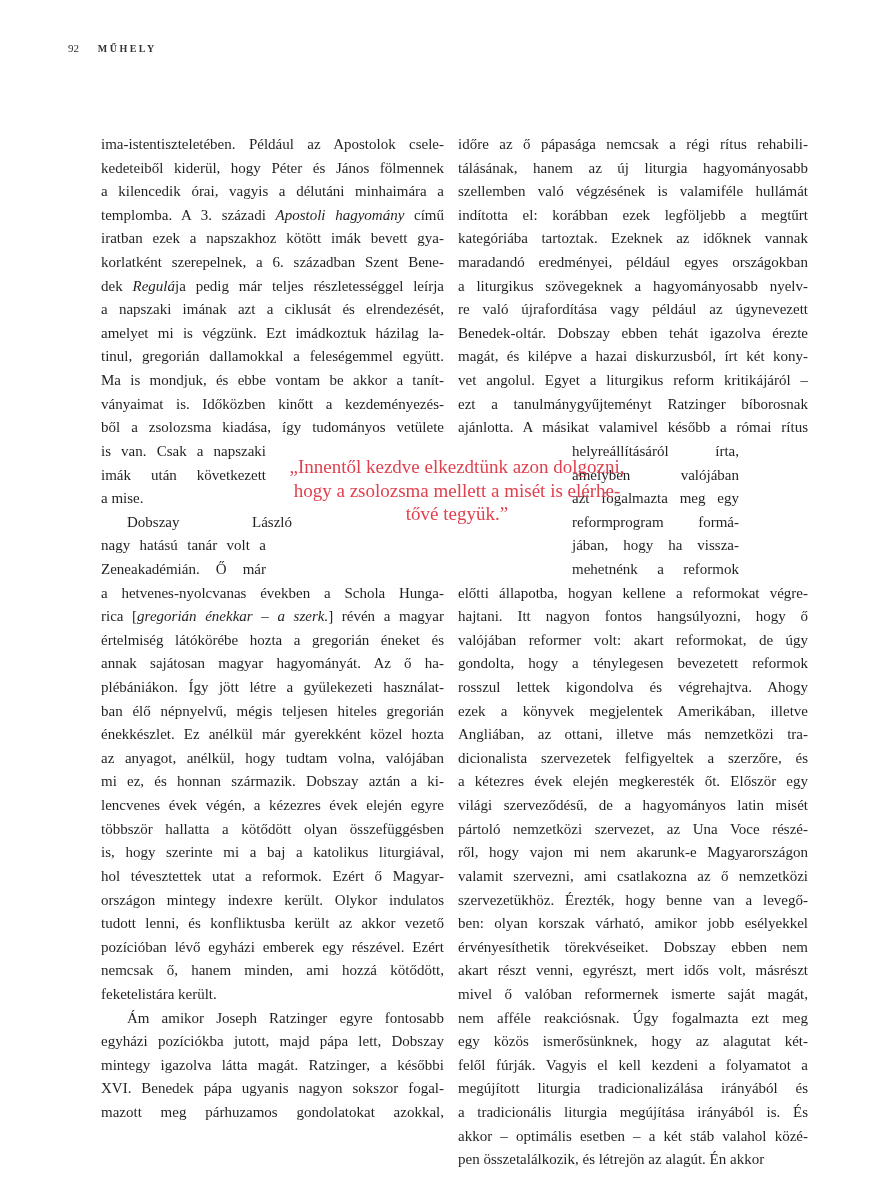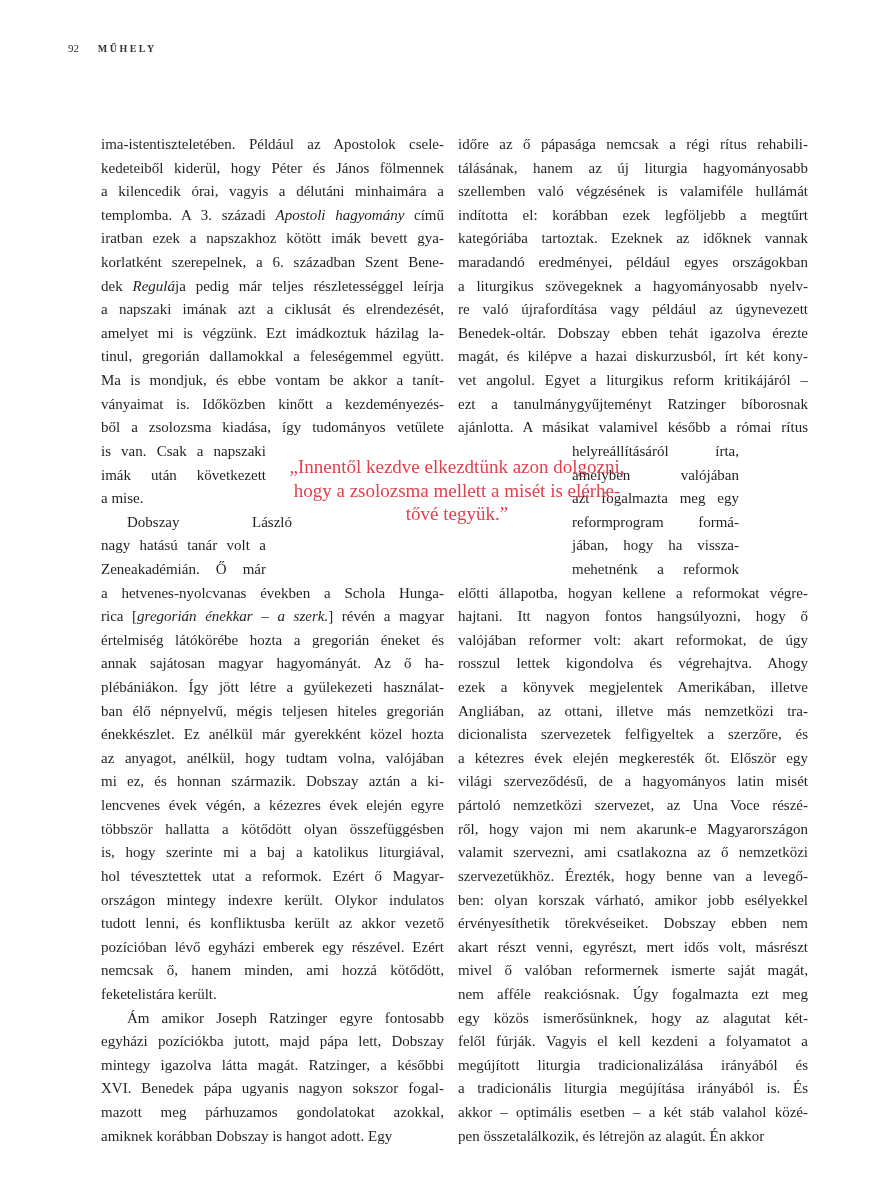--- a/index.html
+++ b/index.html
@@ -64,21 +64,20 @@
     <div class="line">országon mintegy indexre került. Olykor indulatos</div>
     <div class="line">tudott lenni, és konfliktusba került az akkor vezető</div>
     <div class="line">pozícióban lévő egyházi emberek egy részével. Ezért</div>
     <div class="line">nemcsak ő, hanem minden, ami hozzá kötődött,</div>
     <div class="line last">feketelistára került.</div>
     <div class="line indent">Ám amikor Joseph Ratzinger egyre fontosabb</div>
     <div class="line">egyházi pozíciókba jutott, majd pápa lett, Dobszay</div>
     <div class="line">mintegy igazolva látta magát. Ratzinger, a későbbi</div>
     <div class="line">XVI. Benedek pápa ugyanis nagyon sokszor fogal-</div>
     <div class="line">mazott meg párhuzamos gondolatokat azokkal,</div>
-    <div class="line last">amiknek korábban Dobszay is hangot adott. Egy</div>
   </div>
 <div class="col col-right" id="right-col">
     <div class="line">időre az ő pápasága nemcsak a régi rítus rehabili-</div>
     <div class="line">tálásának, hanem az új liturgia hagyományosabb</div>
     <div class="line">szellemben való végzésének is valamiféle hullámát</div>
     <div class="line">indította el: korábban ezek legföljebb a megtűrt</div>
     <div class="line">kategóriába tartoztak. Ezeknek az időknek vannak</div>
     <div class="line">maradandó eredményei, például egyes országokban</div>
     <div class="line">a liturgikus szövegeknek a hagyományosabb nyelv-</div>
     <div class="line">re való újrafordítása vagy például az úgynevezett</div>
@@ -89,20 +88,21 @@
     <div class="line">ajánlotta. A másikat valamivel később a római rítus</div>
     <div class="line narrow">helyreállításáról írta,</div>
     <div class="line narrow">amelyben valójában</div>
     <div class="line narrow">azt fogalmazta meg egy</div>
     <div class="line narrow">reformprogram formá-</div>
     <div class="line narrow">jában, hogy ha vissza-</div>
     <div class="line narrow">mehetnénk a reformok</div>
     <div class="line">előtti állapotba, hogyan kellene a reformokat végre-</div>
     <div class="line">hajtani. Itt nagyon fontos hangsúlyozni, hogy ő</div>
     <div class="line">valójában reformer volt: akart reformokat, de úgy</div>
+    <div class="line">gondolta, hogy a ténylegesen bevezetett reformok</div>
     <div class="line">rosszul lettek kigondolva és végrehajtva. Ahogy</div>
     <div class="line">ezek a könyvek megjelentek Amerikában, illetve</div>
     <div class="line">Angliában, az ottani, illetve más nemzetközi tra-</div>
     <div class="line">dicionalista szervezetek felfigyeltek a szerzőre, és</div>
     <div class="line">a kétezres évek elején megkeresték őt. Először egy</div>
     <div class="line">világi szerveződésű, de a hagyományos latin misét</div>
     <div class="line">pártoló nemzetközi szervezet, az Una Voce részé-</div>
     <div class="line">ről, hogy vajon mi nem akarunk-e Magyarországon</div>
     <div class="line">valamit szervezni, ami csatlakozna az ő nemzetközi</div>
     <div class="line">szervezetükhöz. Érezték, hogy benne van a levegő-</div>

